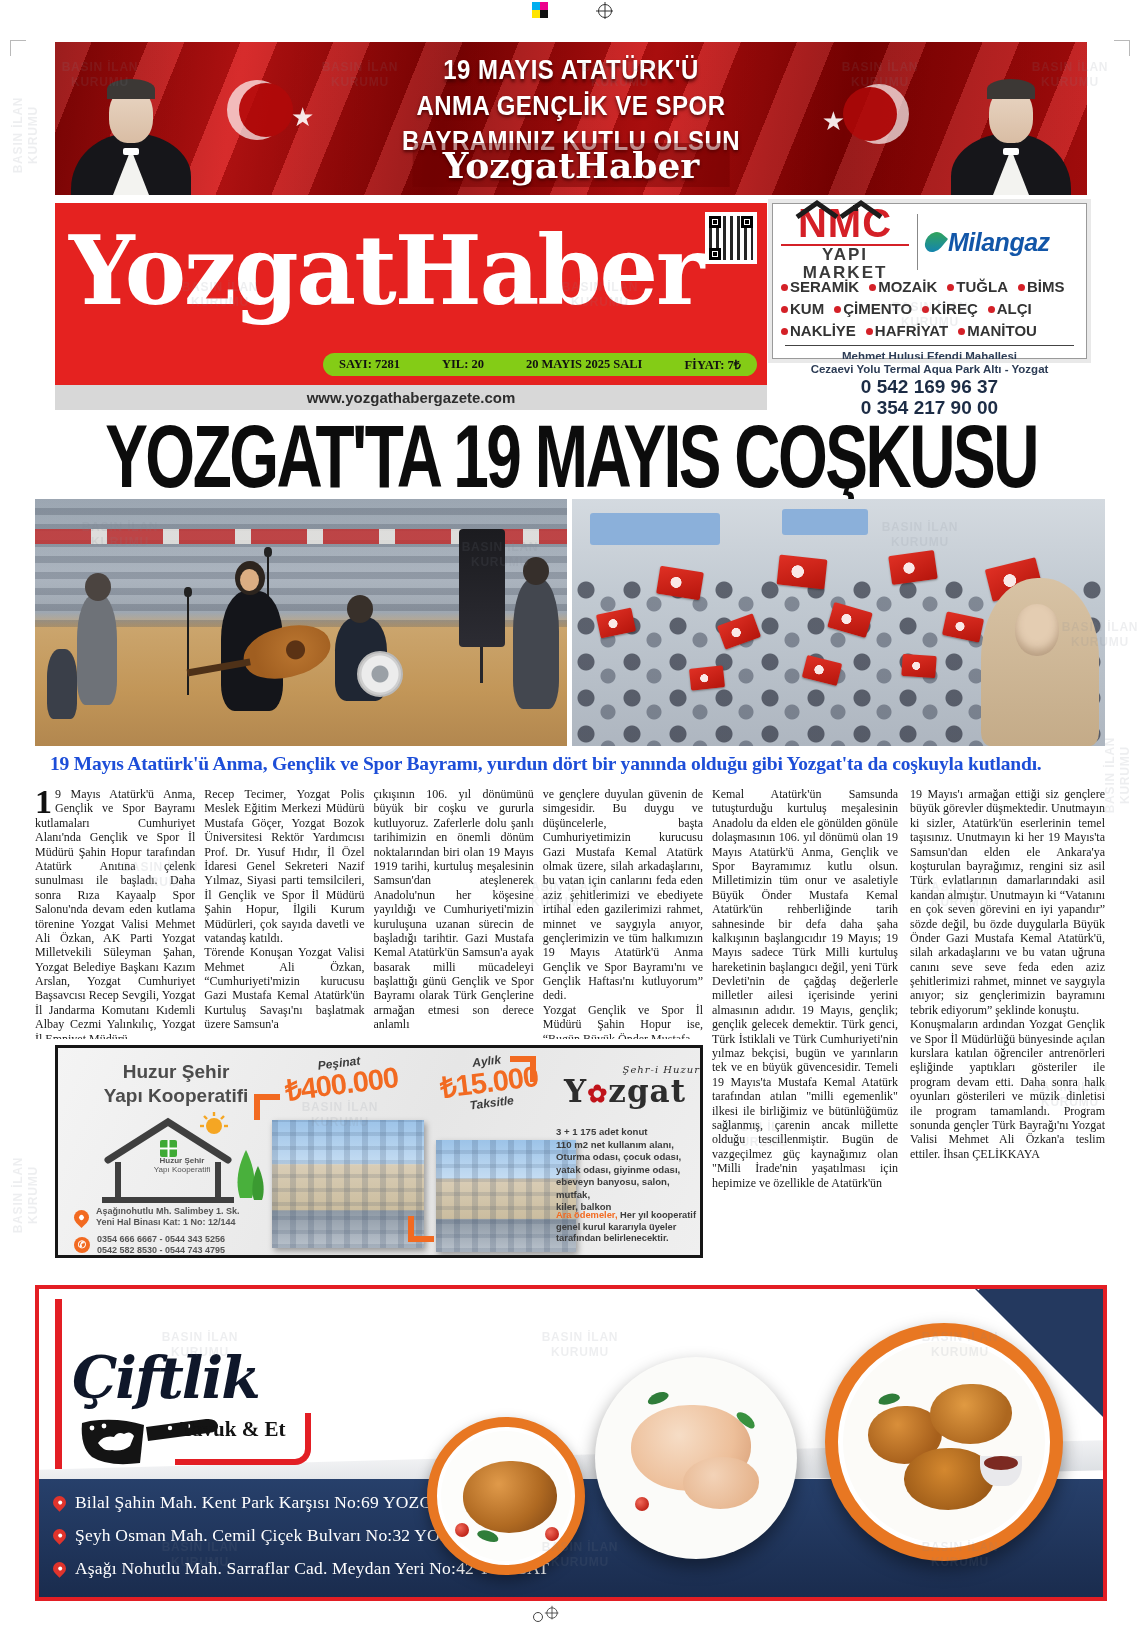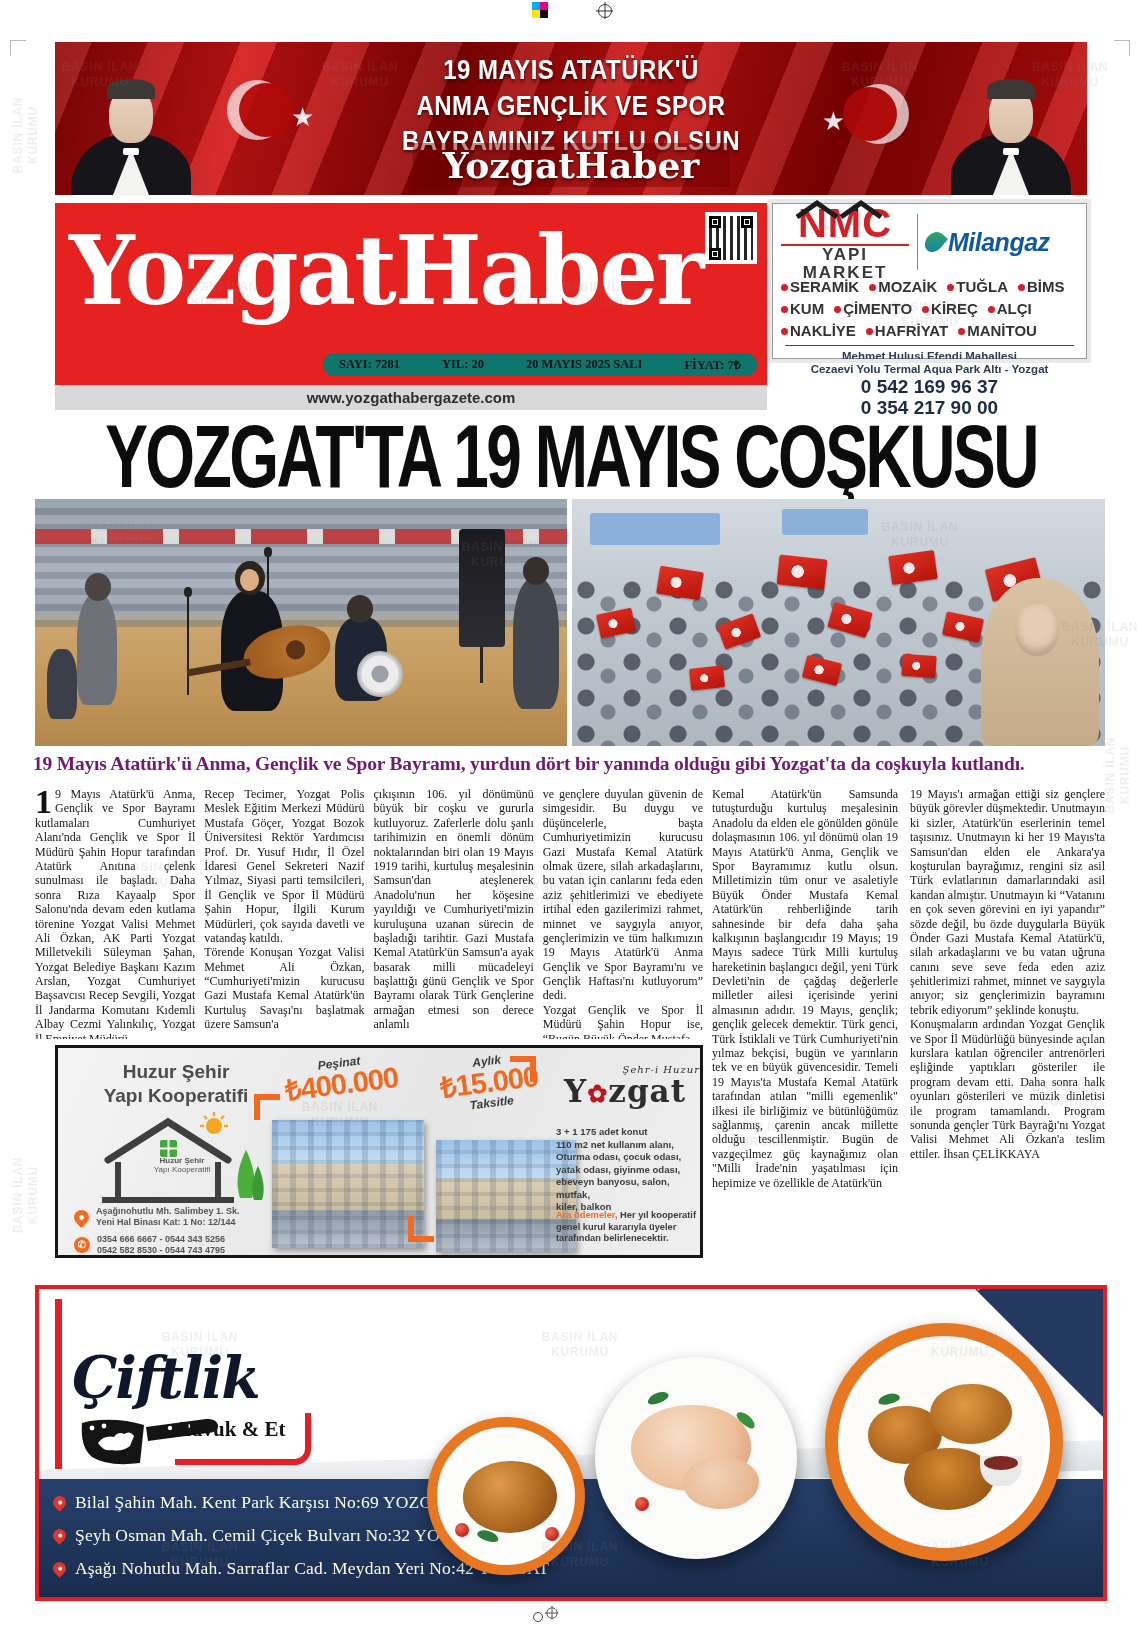--- a/index.html
+++ b/index.html
@@ -46,21 +46,21 @@
   
   .masthead { position:absolute; left:55px; top:203px; width:712px; height:182px; background:#e52220; }
   .mh-title { position:absolute; left:14px; top:6px; font:bold 92px/118px "DejaVu Serif",serif; color:#fff;
     letter-spacing:-2px; transform:scaleY(1.04); transform-origin:top left; white-space:nowrap;}
   .qr { position:absolute; right:10px; top:9px; width:52px; height:52px; background:#fff; padding:4px;}
   .qr .noise { position:absolute; inset:4px;
     background-image:repeating-linear-gradient(0deg,#000 0 3px,transparent 3px 6px),repeating-linear-gradient(90deg,#000 0 3px,#fff 3px 7px);
     background-blend-mode:screen; opacity:.85;}
   .qr .fp { position:absolute; width:12px; height:12px; border:3px solid #000; background:#fff;}
   .qr .fp::after{content:"";position:absolute;inset:1px;background:#000;}
-  .infobar { position:absolute; left:268px; right:10px; bottom:9px; height:23px; background:#0f766e; border-radius:12px;
+  .infobar { position:absolute; left:268px; right:10px; bottom:9px; height:23px; background:#84cc16; border-radius:12px;
     display:flex; align-items:center; justify-content:space-between; padding:0 16px;
     font:bold 12.5px "Liberation Serif",serif; color:#111;text-align:right; }
   .webstrip { position:absolute; left:55px; top:385px; width:712px; height:25px; background:#d8d8d8;
     font:bold 15px/25px "Liberation Sans",sans-serif; color:#2e2e2e; text-align:center; }
 
   
   .nmc { position:absolute; left:772px; top:203px; width:315px; height:156px; background:#fff; border:1px solid #9a9a9a;
     outline:4px solid #e9e9e9; padding:6px 8px 4px; }
   .nmc-top { display:flex; align-items:center; height:64px; }
   .nmc-logo { position:relative; width:128px; text-align:center; }
@@ -108,22 +108,22 @@
       radial-gradient(circle 8px at 36px 26px, rgba(74,82,98,.55) 7px, transparent 8px);
     background-size:46px 36px, 46px 36px; }
   .banner-blue { position:absolute; background:#7fa9d9; opacity:.85; border-radius:3px; }
   .flag { position:absolute; background:linear-gradient(160deg,#e03024,#b5150c); border-radius:2px; box-shadow:0 1px 2px rgba(0,0,0,.35); }
   .flag::after { content:""; position:absolute; left:28%; top:28%; width:38%; height:44%;
     background:radial-gradient(circle at 35% 50%, #fff 42%, transparent 46%); border-radius:50%; opacity:.9; }
   .pr-hijab { position:absolute; right:6px; bottom:0; width:118px; height:168px; background:linear-gradient(#d8c3a5,#c4ab88); border-radius:48% 48% 8% 8%; }
   .pr-hijab::after { content:""; position:absolute; left:34px; top:26px; width:44px; height:52px; border-radius:48%; background:#e4cdb2; box-shadow:inset 0 -6px 8px rgba(120,90,60,.4); }
 
   
-  .subheadline { position:absolute; left:33px; top:751px; width:1074px;
-    font:bold 19.5px/26px "Liberation Serif",serif; color:#701a75; letter-spacing:-.2px; white-space:nowrap; }
+  .subheadline { position:absolute; left:50px; top:751px; width:1074px;
+    font:bold 19.5px/26px "Liberation Serif",serif; color:#1d4ed8; letter-spacing:-.2px; white-space:nowrap; }
   .bodywrap { position:absolute; left:35px; top:787px; width:1070px; height:471px; }
   .leftcols { position:absolute; left:0; top:0; width:668px; height:252px; display:flex; gap:9px; }
   .col { font:12px/1.2 "Liberation Serif",serif; color:#181818; text-align:justify; overflow:hidden; white-space:pre-line; }
   .leftcols .col { flex:1; height:252px; }
   .rightcols { position:absolute; left:677px; top:0; width:393px; height:471px; display:flex; gap:12px; }
   .rightcols .col { height:471px; }
   .col.c5 { width:186px; } .col.c6 { width:195px; }
   .dropcap { float:left; font:bold 34px/26px "Liberation Serif",serif; color:#111; padding:2px 3px 0 0; }
 
   

